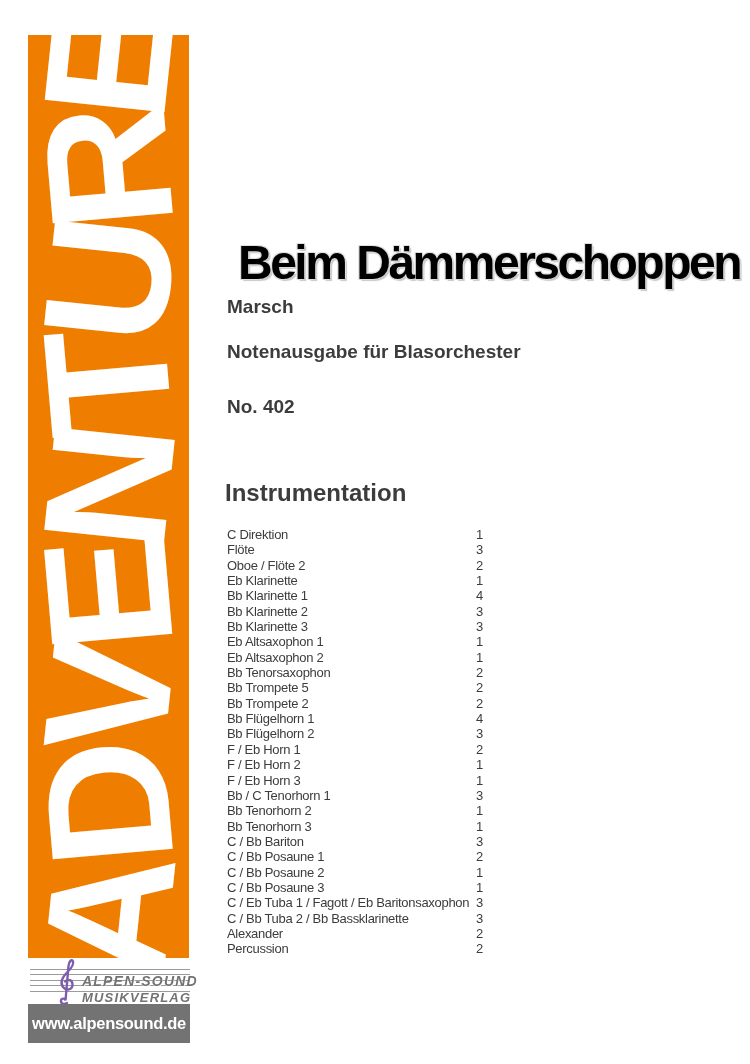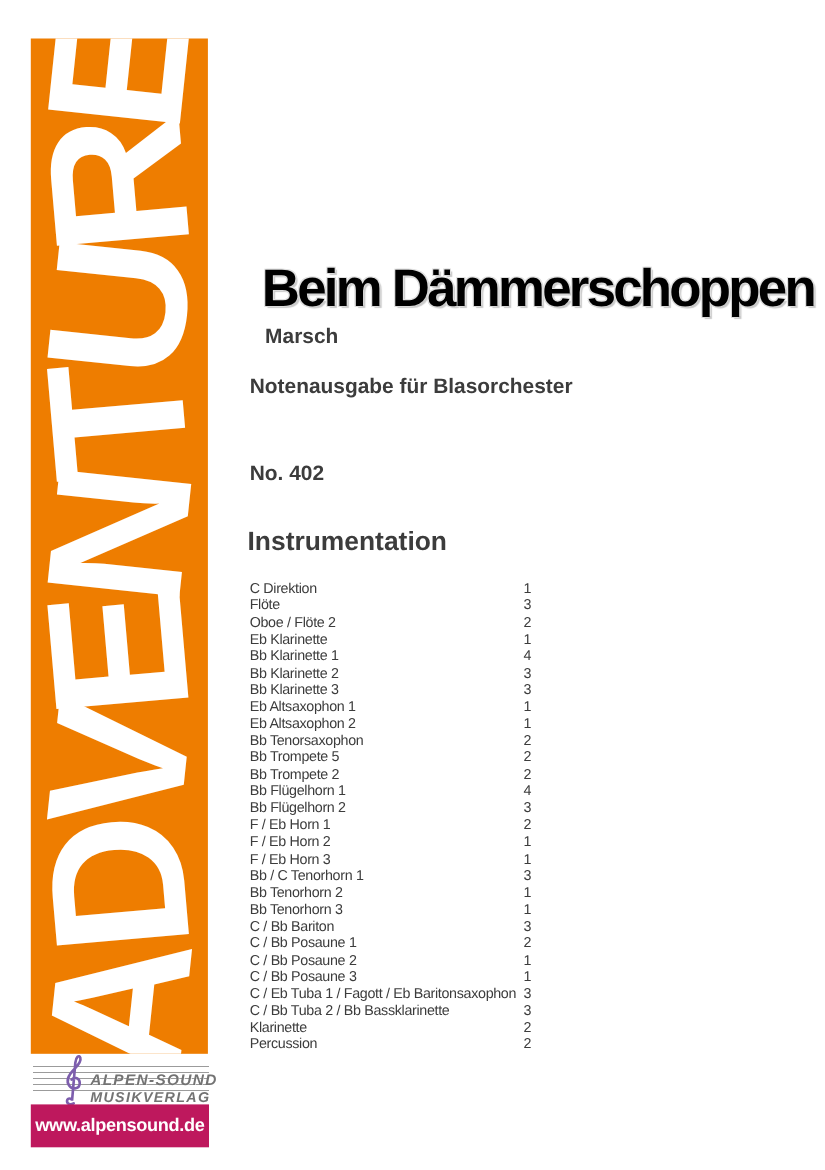--- a/index.html
+++ b/index.html
@@ -27,23 +27,23 @@
 
   
   .composer { position:absolute; left:227px; top:174px; font-size:19px; font-weight:bold; }
   .title {
     position:absolute; left:224px; top:221px; margin:14px;
     font-size:48px; font-weight:bold; letter-spacing:-2.5px; color:#000000;
     text-shadow:-1px -1px 0 #e0e0e0, 1px -1px 0 #e0e0e0,
                 -1px 1px 0 #dcdcdc, 2px 2px 1px #c9c9c9;
     white-space:nowrap;
   }
-  .genre   { position:absolute; left:241px; top:296px; font-size:19px; font-weight:bold;text-align:center; }
+  .genre   { position:absolute; left:227px; top:296px; font-size:19px; font-weight:bold;text-align:center; }
   .edition { position:absolute; left:227px; top:341px; font-size:19px; font-weight:bold; }
-  .number  { position:absolute; left:227px; top:420px; font-size:19px; font-weight:bold; }
+  .number  { position:absolute; left:227px; top:396px; font-size:19px; font-weight:bold; }
 
   
   .inst-heading { position:absolute; left:225px; top:479px; margin:0; font-size:24px; font-weight:bold; }
   .inst-list { position:absolute; left:227px; top:527px; width:259px; }
   .inst-row {
     display:flex; justify-content:space-between; align-items:baseline;
     height:15.35px; line-height:15.35px; font-size:13px; letter-spacing:-0.3px;
   }
   .inst-name { white-space:nowrap;text-align:right; }
   .inst-count { flex-shrink:0; width:10px; margin-left:6px; text-align:left; }
@@ -61,21 +61,21 @@
     letter-spacing:1.2px; text-shadow:0.5px 0.5px 0 #ffffff;
     white-space:nowrap;
     margin-top:10px;
   }
   .logo-line1 { font-size:14px; line-height:17px; }
   .logo-line2 { font-size:13px; line-height:15px; }
 
   
   .url-box {
     position:absolute; left:28px; top:1004px; width:162px; height:39px;
-    background:#be185d; display:flex; align-items:center; justify-content:center;
+    background:#737373; display:flex; align-items:center; justify-content:center;
   }
   .url-box span { color:#ffffff; font-size:16.5px; font-weight:bold; letter-spacing:-0.3px; }
 </style>
 </head>
 <body>
 
 <div class="page">
 
   <div class="banner">
     <div class="adventure" id="adventure-word">
@@ -196,21 +196,21 @@
       </div>
       <div class="inst-row">
         <span class="inst-name">C / Eb Tuba 1 / Fagott / Eb Baritonsaxophon</span>
         <span class="inst-count">3</span>
       </div>
       <div class="inst-row">
         <span class="inst-name">C / Bb Tuba 2 / Bb Bassklarinette</span>
         <span class="inst-count">3</span>
       </div>
       <div class="inst-row">
-        <span class="inst-name">Klarinette</span>
+        <span class="inst-name">Alexander</span>
         <span class="inst-count">2</span>
       </div>
       <div class="inst-row">
         <span class="inst-name">Percussion</span>
         <span class="inst-count">2</span>
       </div>
     </div>
 
   <div class="logo">
     <div class="staff-lines"></div>

